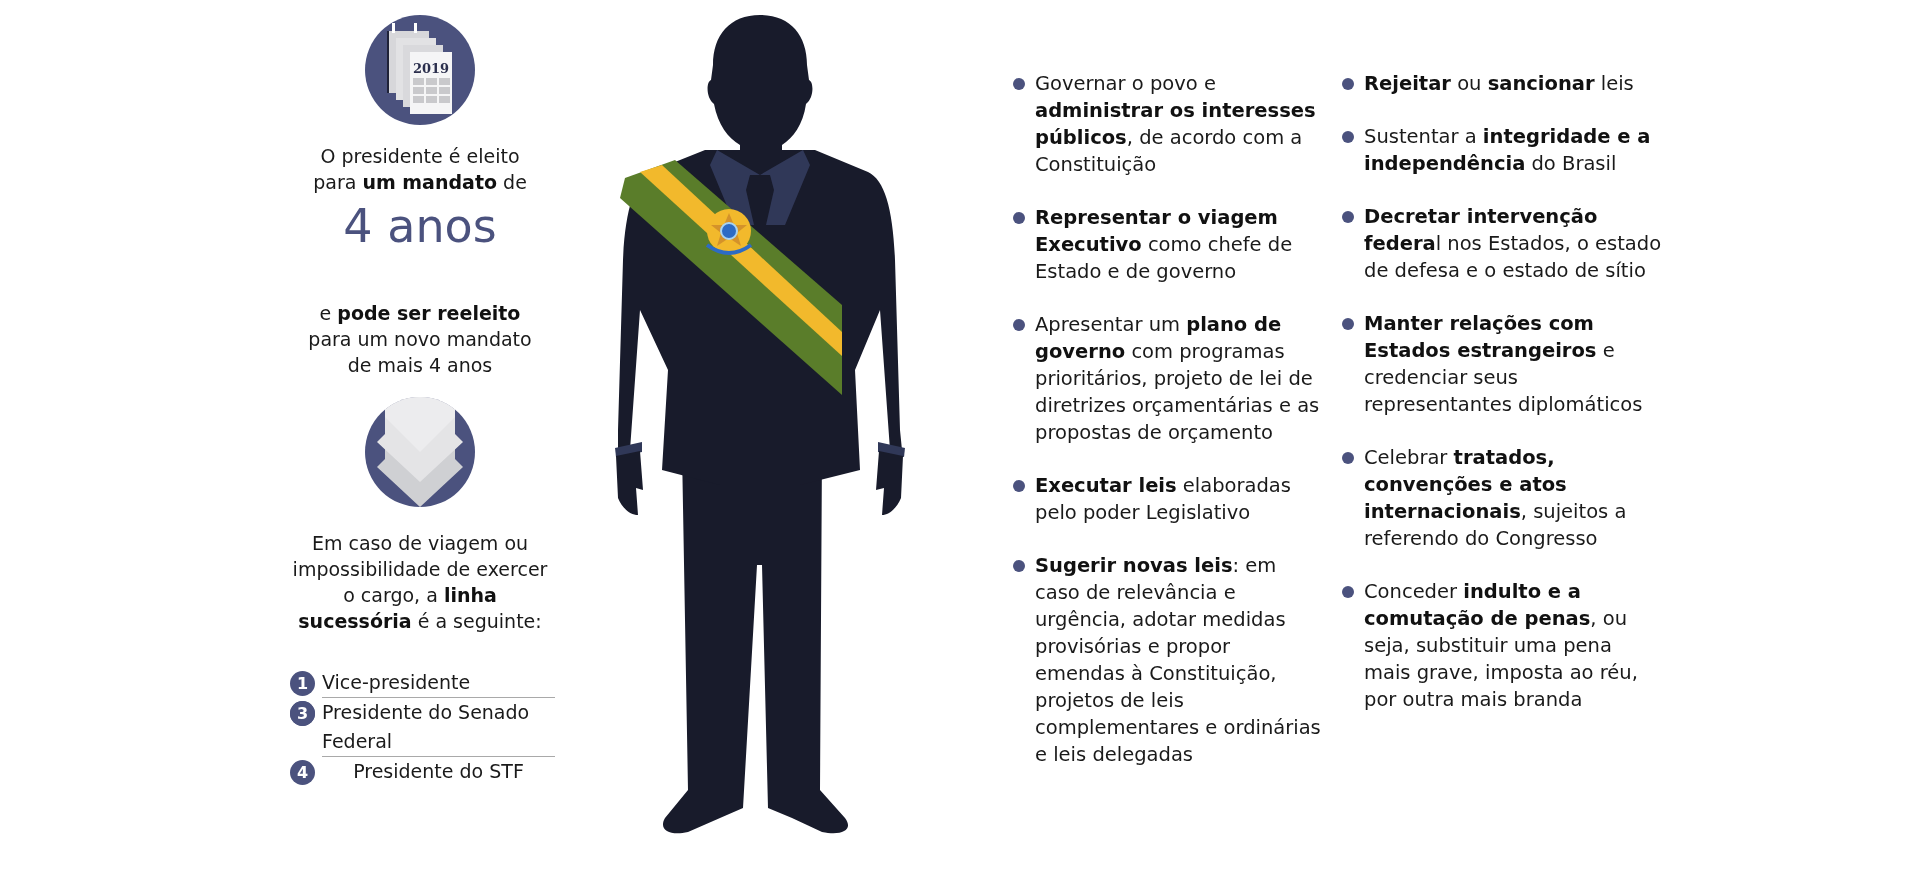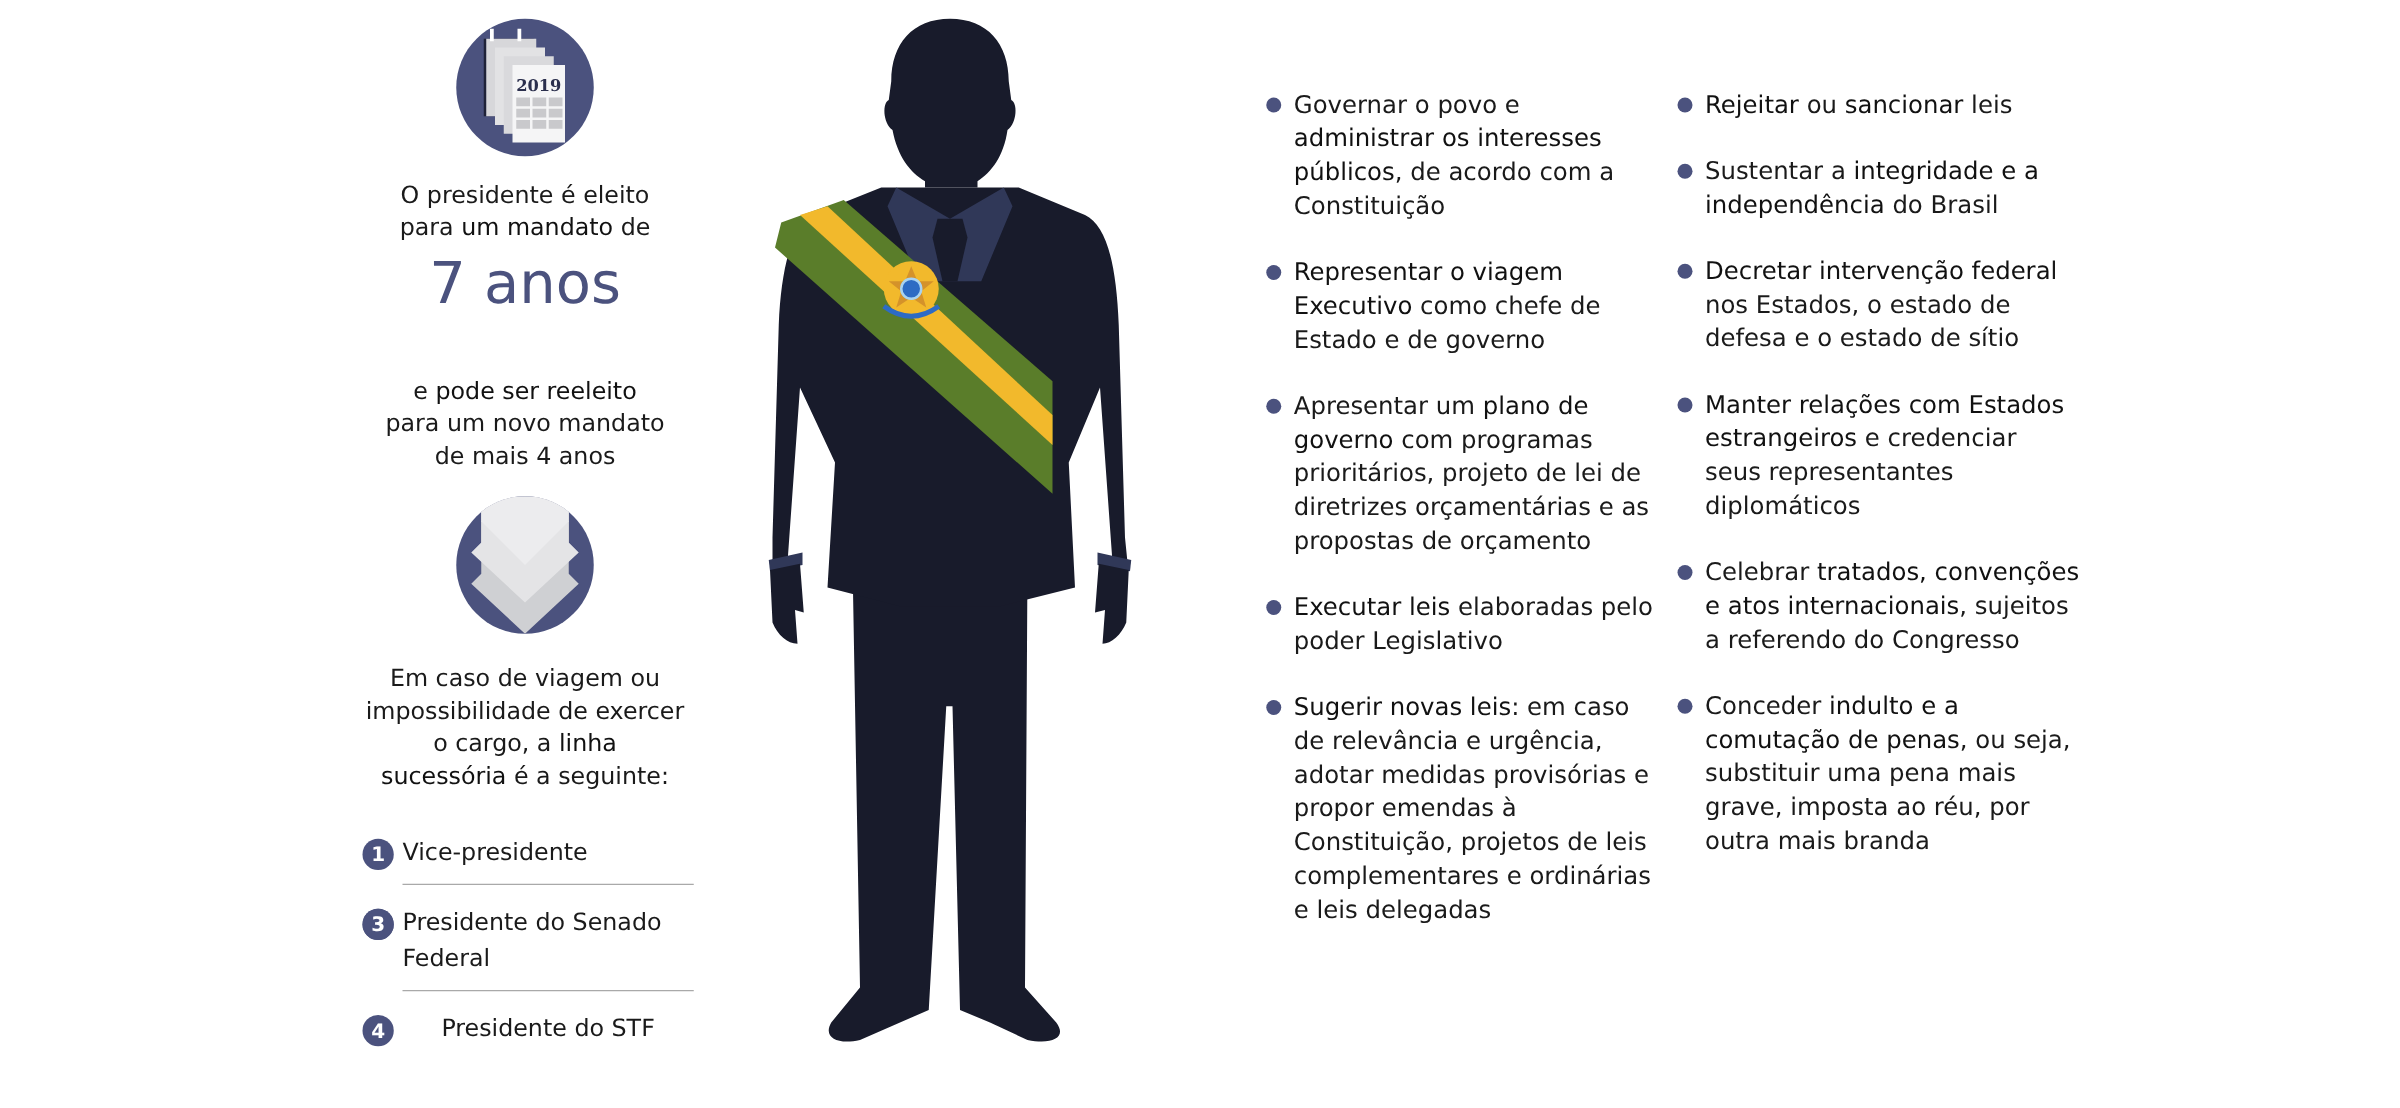--- a/index.html
+++ b/index.html
@@ -1,21 +1,21 @@
 <!DOCTYPE html>
 <html><head>
 <meta charset="utf-8">
 <style>
   html, body { margin: 0; padding: 0; background: #ffffff; }
   body {
     width: 1920px; height: 886px; position: relative; overflow: hidden;
     font-family: "DejaVu Sans", "Liberation Sans", sans-serif;
     color: #1a1a1a;
   }
-  b { font-weight: normal; color: #111; }
+  b { font-weight: bold; color: #111; }
 
   
   .left-col { position: absolute; left: 270px; top: 0; width: 300px; }
   .icon-circle {
     position: absolute; width: 110px; height: 110px; border-radius: 50%;
     background: #4b527e; overflow: hidden;
   }
   .icon-circle svg { position: absolute; left: 0; top: 0; }
   .intro-text {
     position: absolute; left: 0; width: 300px; text-align: center;
@@ -27,21 +27,21 @@
   }
   .succession-list {
     position: absolute; left: 20px; top: 668px; width: 265px;
     list-style: none; margin: 0; padding: 0;
   }
   .succession-list li {
     position: relative; padding-left: 32px;
     font-size: 19px; line-height: 29px; color: #1a1a1a;
   }
   .succession-list li .txt {
-    display: block; border-bottom: 1.5px solid #a9a9a9; padding-bottom: 10px; margin-bottom: 16px;
+    display: block; border-bottom: 1.5px solid #a9a9a9; padding-bottom: 0; margin-bottom: 0;
   }
   .succession-list li:last-child .txt { border-bottom: none; text-align: center; }
   .num-badge {
     position: absolute; left: 0; top: 3px; width: 25px; height: 25px; border-radius: 50%;
     background: #4b527e; color: #fff; font-size: 16px; font-weight: bold;
     line-height: 25px; text-align: center;
   }
 
   
   .figure { position: absolute; left: 610px; top: 10px; width: 300px; height: 860px; }
@@ -86,21 +86,21 @@
           <rect x="74" y="81" width="11" height="7"></rect>
       </g>
     </svg>
   </div>
 
   <div class="intro-text" style="top:143px;">
     <div>O presidente é eleito</div>
     <div><span>para </span><b>um mandato</b><span> de</span></div>
   </div>
 
-  <div class="big-years" style="top:200px;">7 anos</div>
+  <div class="big-years" style="top:200px;">4 anos</div>
 
   <div class="intro-text" style="top:263px;margin-top:37px;">
     <div><span>e </span><b>pode ser reeleito</b></div>
     <div>para um novo mandato</div>
     <div>de mais 4 anos</div>
   </div>
 
   <div class="icon-circle" style="left:95px; top:397px;">
     <svg width="110" height="110" viewBox="0 0 110 110">
       <polygon points="12,70 20,62 20,20 90,20 90,62 98,70 55,110" fill="#cfd0d3"></polygon>

